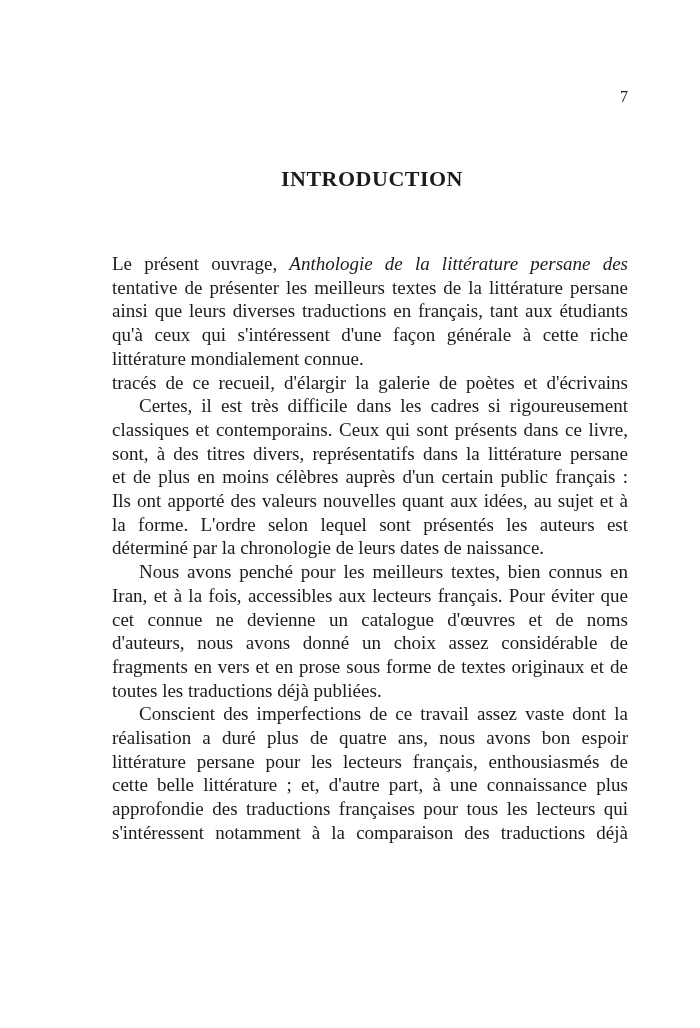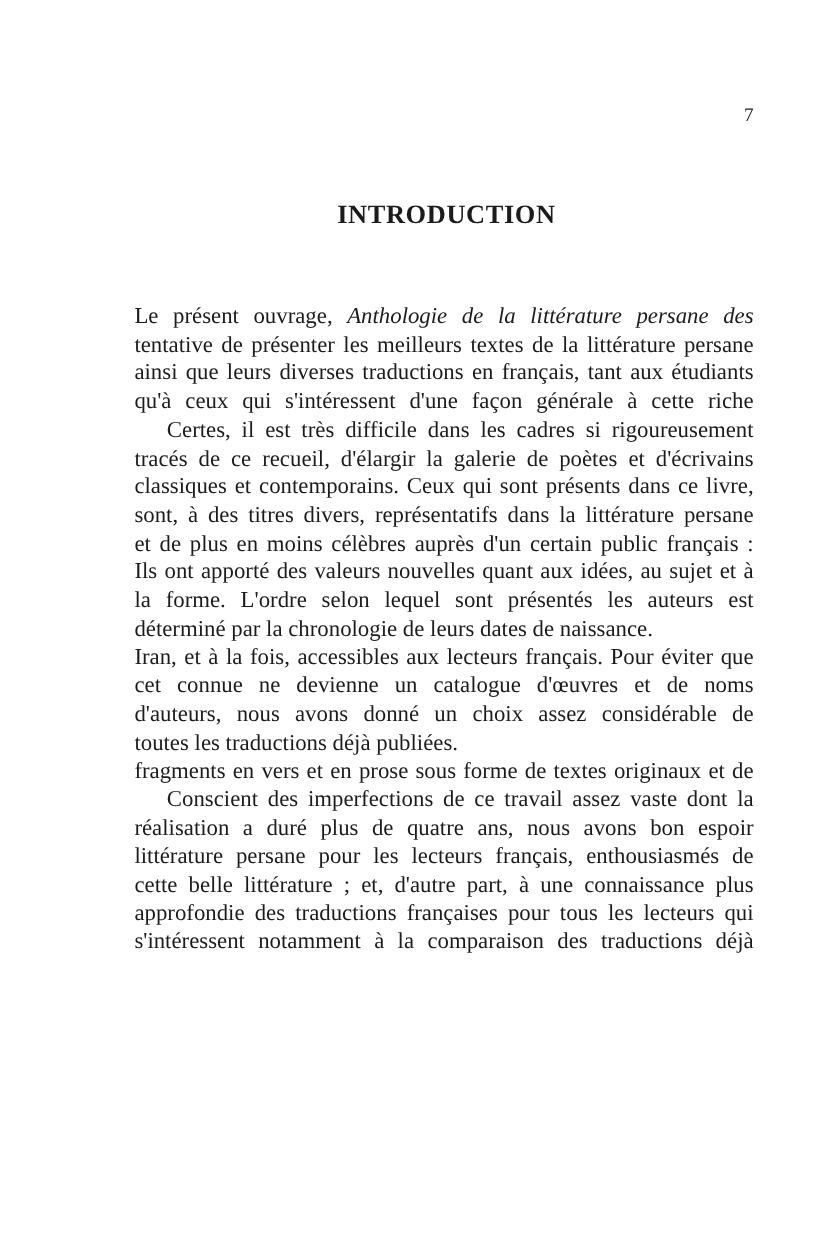--- a/index.html
+++ b/index.html
@@ -62,37 +62,39 @@
 
 <div class="page">
   <div class="page-number">7</div>
   <h1 class="heading">INTRODUCTION</h1>
   <div class="body-text">
       <div class="paragraph">
         <div class="line"><span>Le présent ouvrage, </span><span class="it">Anthologie de la littérature persane des</span></div>
         <div class="line"><span>tentative de présenter les meilleurs textes de la littérature persane</span></div>
         <div class="line"><span>ainsi que leurs diverses traductions en français, tant aux étudiants</span></div>
         <div class="line"><span>qu'à ceux qui s'intéressent d'une façon générale à cette riche</span></div>
+        <div class="line unjust"><span>littérature mondialement connue.</span></div>
       </div>
       <div class="paragraph">
+        <div class="line"><span>tracés de ce recueil, d'élargir la galerie de poètes et d'écrivains</span></div>
         <div class="line indent"><span>Certes, il est très difficile dans les cadres si rigoureusement</span></div>
-        <div class="line"><span>tracés de ce recueil, d'élargir la galerie de poètes et d'écrivains</span></div>
         <div class="line"><span>classiques et contemporains. Ceux qui sont présents dans ce livre,</span></div>
         <div class="line"><span>sont, à des titres divers, représentatifs dans la littérature persane</span></div>
         <div class="line"><span>et de plus en moins célèbres auprès d'un certain public français :</span></div>
         <div class="line"><span>Ils ont apporté des valeurs nouvelles quant aux idées, au sujet et à</span></div>
         <div class="line"><span>la forme. L'ordre selon lequel sont présentés les auteurs est</span></div>
         <div class="line unjust"><span>déterminé par la chronologie de leurs dates de naissance.</span></div>
       </div>
       <div class="paragraph">
+        <div class="line indent"><span>Nous avons penché pour les meilleurs textes, bien connus en</span></div>
         <div class="line"><span>Iran, et à la fois, accessibles aux lecteurs français. Pour éviter que</span></div>
         <div class="line"><span>cet connue ne devienne un catalogue d'œuvres et de noms</span></div>
         <div class="line"><span>d'auteurs, nous avons donné un choix assez considérable de</span></div>
+        <div class="line"><span>fragments en vers et en prose sous forme de textes originaux et de</span></div>
         <div class="line unjust"><span>toutes les traductions déjà publiées.</span></div>
-        <div class="line"><span>fragments en vers et en prose sous forme de textes originaux et de</span></div>
       </div>
       <div class="paragraph">
         <div class="line indent"><span>Conscient des imperfections de ce travail assez vaste dont la</span></div>
         <div class="line"><span>réalisation a duré plus de quatre ans, nous avons bon espoir</span></div>
         <div class="line"><span>littérature persane pour les lecteurs français, enthousiasmés de</span></div>
         <div class="line"><span>cette belle littérature ; et, d'autre part, à une connaissance plus</span></div>
         <div class="line"><span>approfondie des traductions françaises pour tous les lecteurs qui</span></div>
         <div class="line"><span>s'intéressent notamment à la comparaison des traductions déjà</span></div>
       </div>
     </div>

